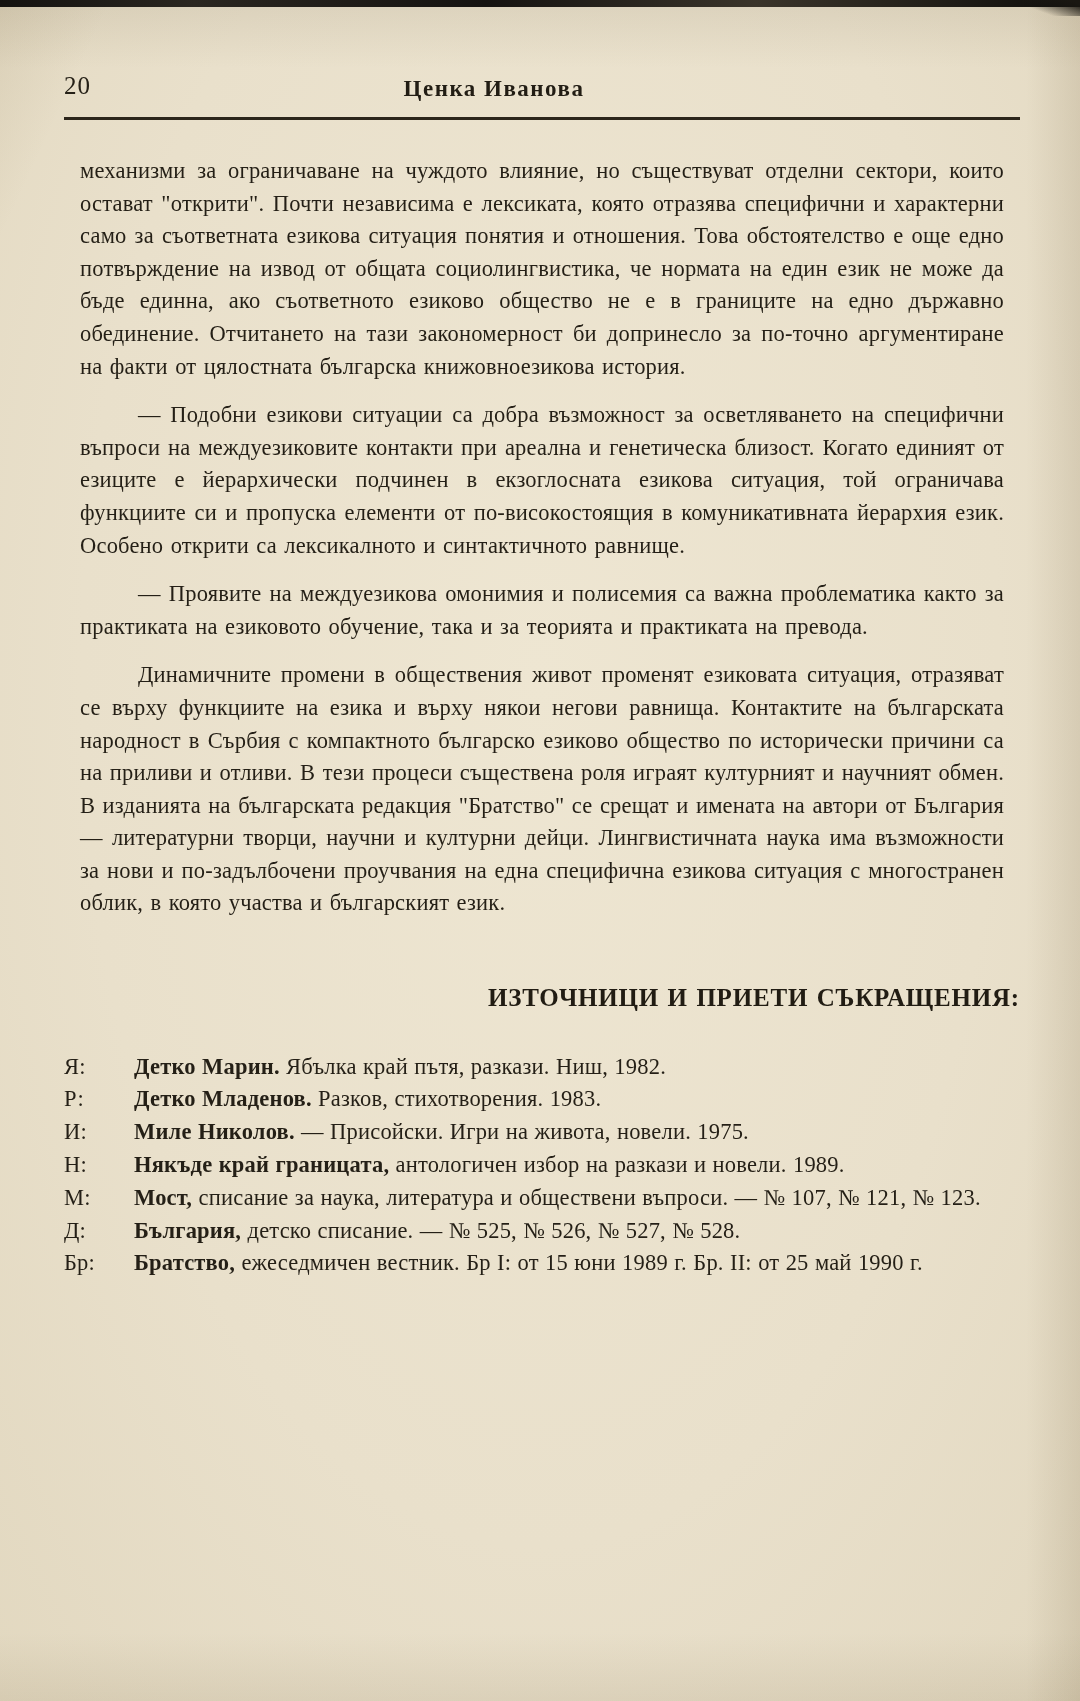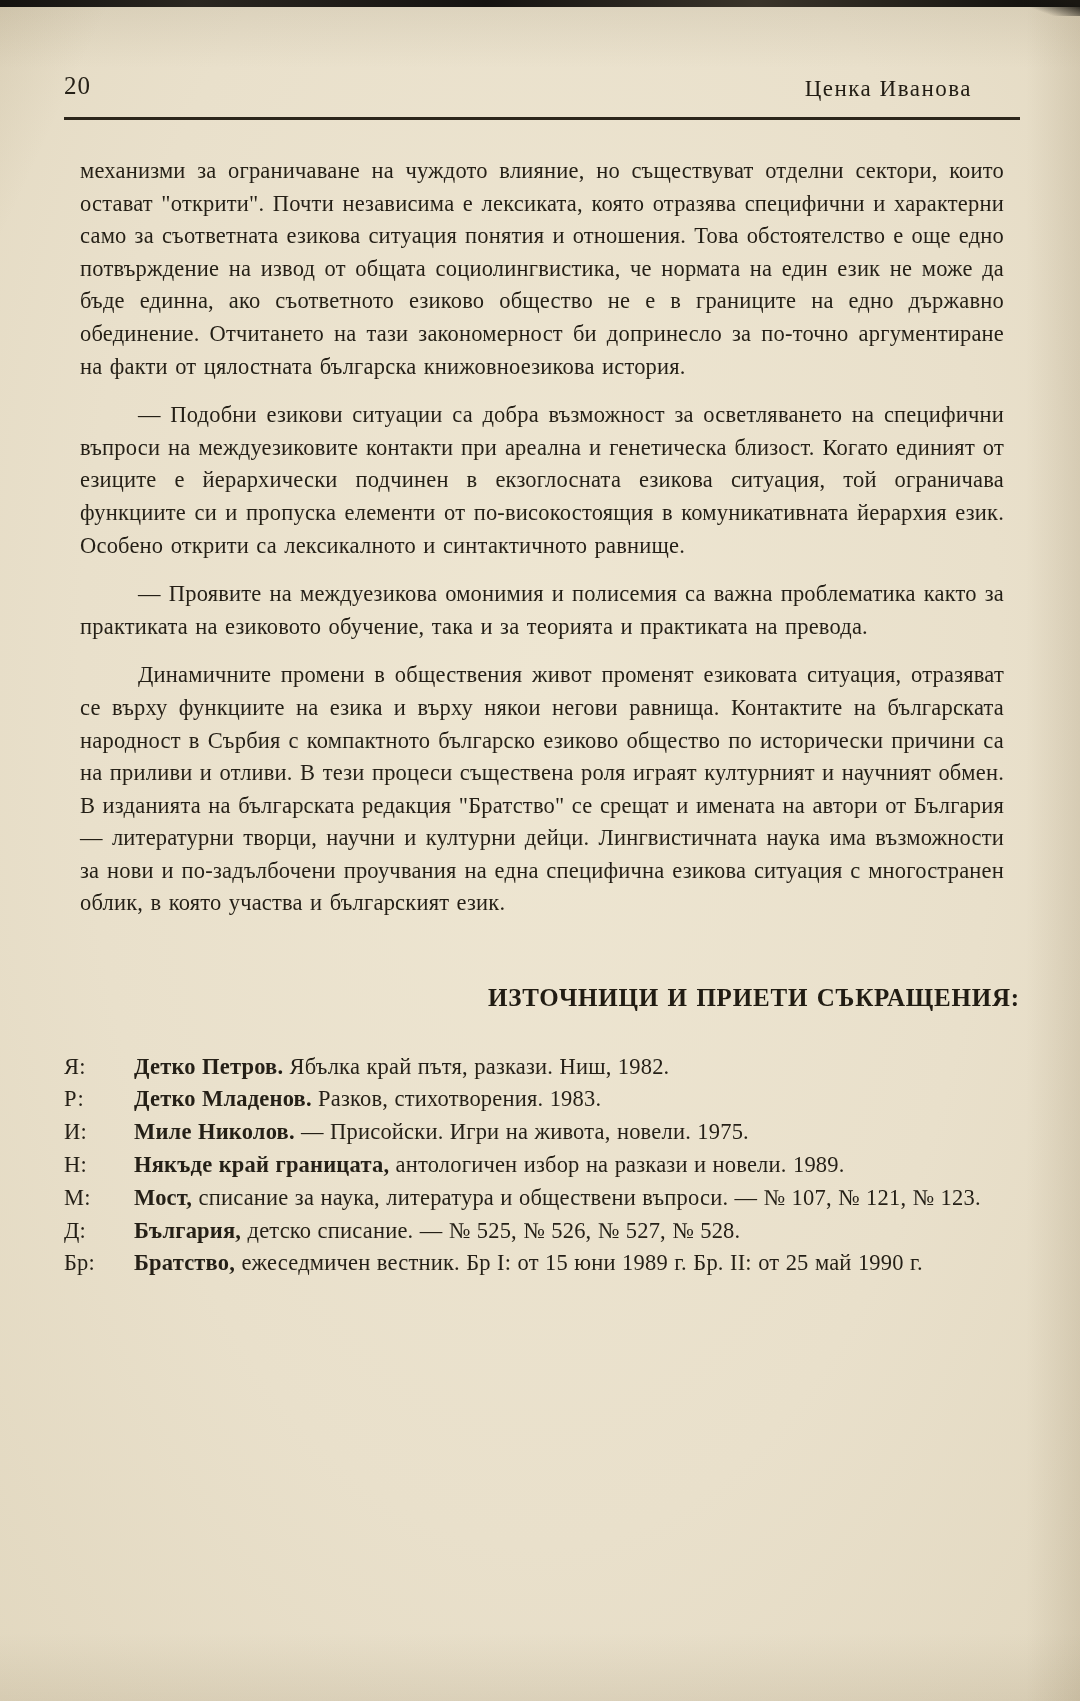--- a/index.html
+++ b/index.html
@@ -46,25 +46,25 @@
   .page-num {
     position: absolute;
     left: 0;
     top: 0;
     font-size: 25px;
     letter-spacing: 1px;
     color: #262117;
   }
   .running-title {
     display: block;
-    text-align: right;
+    text-align: center;
     position: relative;
     left: -48px;
     top: 4px;
-    font-weight: normal;
+    font-weight: bold;
     font-size: 23px;
     letter-spacing: 1.5px;
     color: #221d14;
   }
   .head-rule {
     margin-top: 11px;
     border: 0;
     border-top: 3px solid #2c261b;
     height: 0;
   }
@@ -127,21 +127,21 @@
       <p class="para">— Подобни езикови ситуации са добра възможност за осветляването на специфични въпроси на междуезиковите контакти при ареална и генетическа близост. Когато единият от езиците е йерархически подчинен в екзоглосната езикова ситуация, той ограничава функциите си и пропуска елементи от по-високостоящия в комуникативната йерархия език. Особено открити са лексикалното и синтактичното равнище.</p>
       <p class="para">— Проявите на междуезикова омонимия и полисемия са важна проблематика както за практиката на езиковото обучение, така и за теорията и практиката на превода.</p>
       <p class="para">Динамичните промени в обществения живот променят езиковата ситуация, отразяват се върху функциите на езика и върху някои негови равнища. Контактите на българската народност в Сърбия с компактното българско езиково общество по исторически причини са на приливи и отливи. В тези процеси съществена роля играят културният и научният обмен. В изданията на българската редакция "Братство" се срещат и имената на автори от България — литературни творци, научни и културни дейци. Лингвистичната наука има възможности за нови и по-задълбочени проучвания на една специфична езикова ситуация с многостранен облик, в която участва и българският език.</p>
 
       <h2 class="sources-heading">ИЗТОЧНИЦИ И ПРИЕТИ СЪКРАЩЕНИЯ:</h2>
 
       <div class="sources-list">
 
         <div class="source-row">
           <span class="abbr">Я:</span>
-          <span class="desc"><b class="lead">Детко Петров.</b><span> Ябълка край пътя, разкази. Ниш, 1982.</span></span>
+          <span class="desc"><b class="lead">Детко Марин.</b><span> Ябълка край пътя, разкази. Ниш, 1982.</span></span>
         </div>
 
         <div class="source-row">
           <span class="abbr">Р:</span>
           <span class="desc"><b class="lead">Детко Младенов.</b><span> Разков, стихотворения. 1983.</span></span>
         </div>
 
         <div class="source-row">
           <span class="abbr">И:</span>
           <span class="desc"><b class="lead">Миле Николов.</b><span> — Присойски. Игри на живота, новели. 1975.</span></span>

